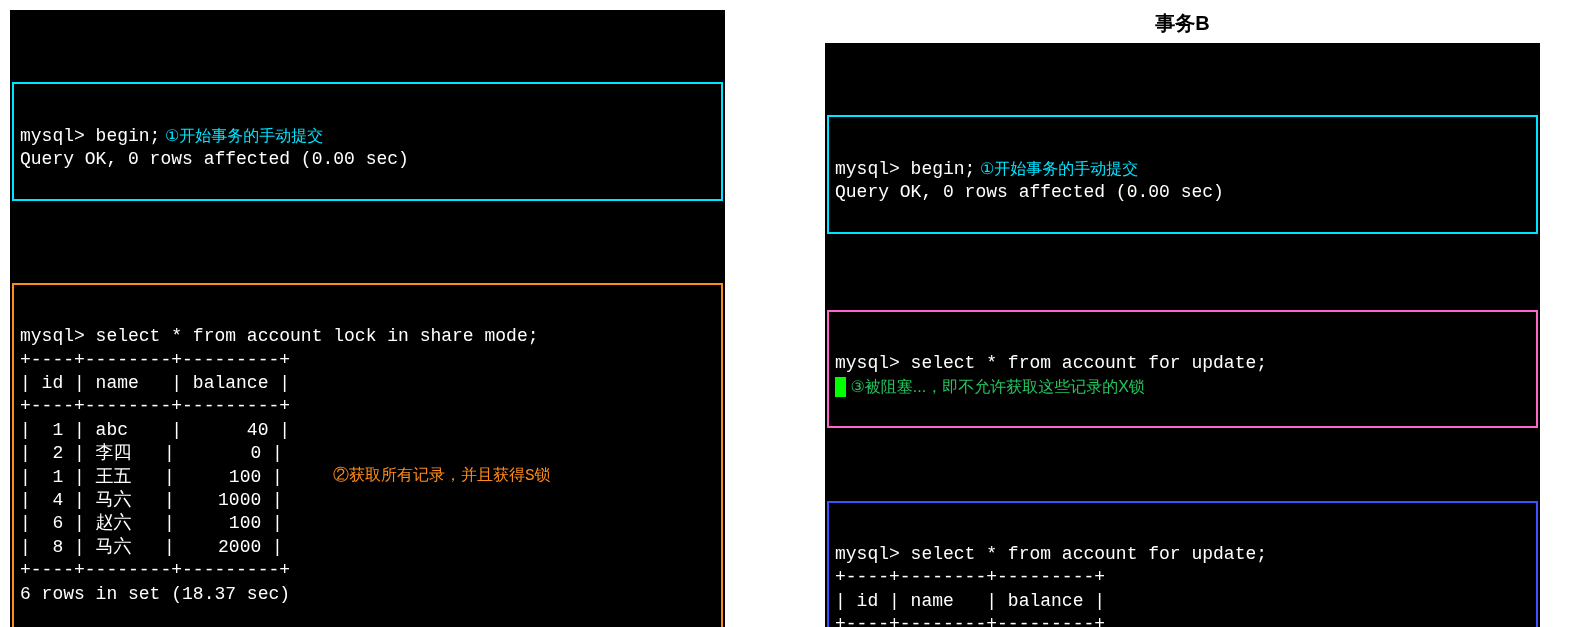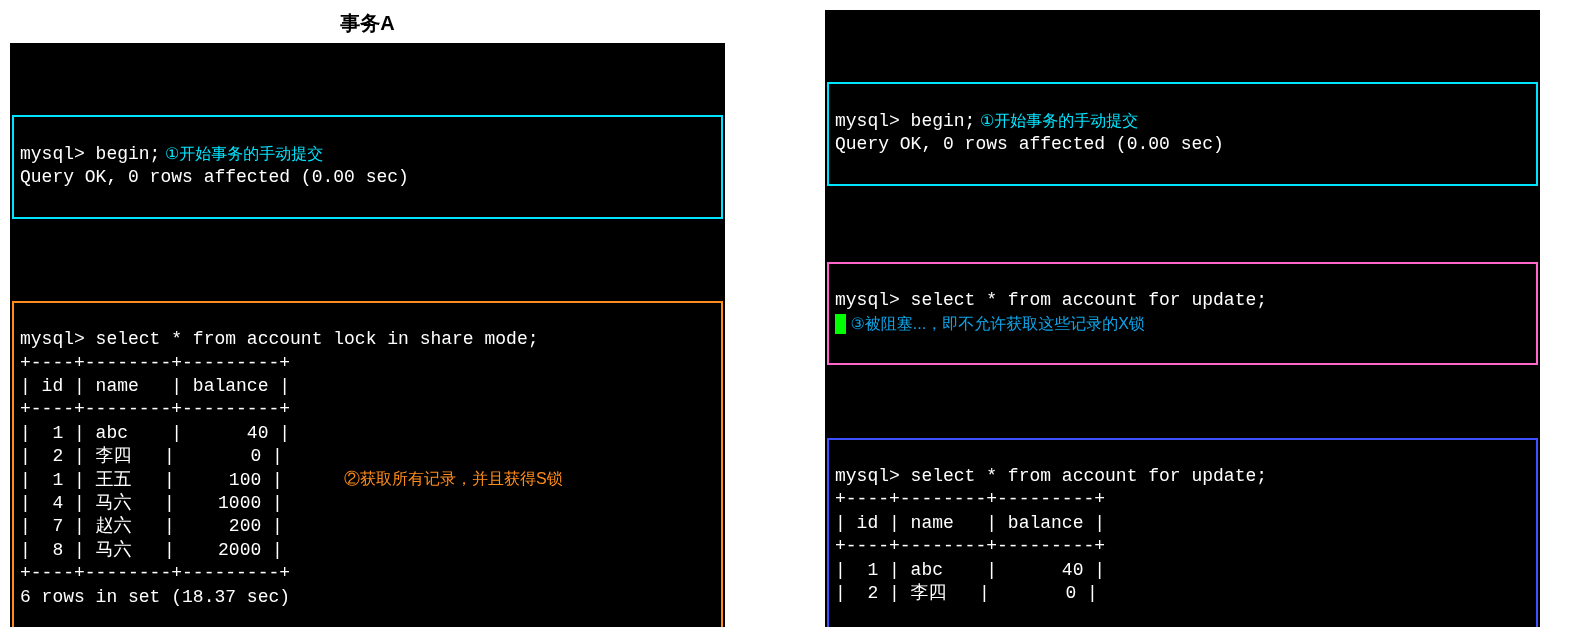--- a/index.html
+++ b/index.html
@@ -29,82 +29,82 @@
   .terminal {
     background: #000;
     color: #fff;
     padding: 0;
     line-height: 1.3;
     white-space: pre;
     overflow: hidden;
   }
   .block {
     border: 2px solid;
-    padding: 2px 6px 4px 6px;
+    padding: 17px 6px 4px 6px;
     margin: 2px;
     position: relative;
   }
   .block-cyan   { border-color: #00e5ff; }
   .block-orange { border-color: #ff8c1a; }
   .block-pink   { border-color: #ff66cc; }
   .block-blue   { border-color: #3f51ff; }
 
   .note {
     font-family: "Microsoft YaHei", sans-serif;
     font-size: 16px;
   }
   .note-cyan   { color: #00e5ff; }
   .note-orange { color: #ff8c1a; }
-  .note-pink   { color: #0ea5e9; }
+  .note-pink   { color: #22c55e; }
 
   .note-inline {
     position: absolute;
   }
   .cursor {
     display:inline-block;
     width: 11px; height: 20px;
     background: #00ff00;
     vertical-align: middle;
   }
 </style>
 </head>
 <body>
 
 <div class="container">
 
   <div class="transaction">
-    <div class="txn-title">事务A</div>
     <div class="terminal">
 
       <div class="block block-cyan">
 <span>mysql&gt; begin;</span><span class="note note-cyan"> ①开始事务的手动提交</span>
 <span>Query OK, 0 rows affected (0.00 sec)</span>
       </div>
 
       <div class="block block-orange" style="margin-top:10px;">
 <span>mysql&gt; select * from account lock in share mode;</span>
 <span>+----+--------+---------+</span>
 <span>| id | name   | balance |</span>
 <span>+----+--------+---------+</span>
 <span>|  1 | abc    |      40 |</span>
 <span>|  2 | 李四   |       0 |</span>
-<span>|  1 | 王五   |     100 |</span><span class="note note-orange note-inline" style="left:330px;">②获取所有记录，并且获得S锁</span>
+<span>|  1 | 王五   |     100 |</span><span class="note note-orange note-inline" style="left:319px;font-family:Liberation Mono, monospace;">②获取所有记录，并且获得S锁</span>
 <span>|  4 | 马六   |    1000 |</span>
-<span>|  7 | 赵六   |     200 |</span>
+<span>|  6 | 赵六   |     100 |</span>
 <span>|  8 | 马六   |    2000 |</span>
 <span>+----+--------+---------+</span>
 <span>6 rows in set (18.37 sec)</span>
       </div>
 
       
 
     </div>
   </div>
 
   <div class="transaction">
+    <div class="txn-title">事务B</div>
     <div class="terminal">
 
       <div class="block block-cyan">
 <span>mysql&gt; begin;</span><span class="note note-cyan"> ①开始事务的手动提交</span>
 <span>Query OK, 0 rows affected (0.00 sec)</span>
       </div>
 
       <div class="block block-pink" style="margin-top:4px;">
 <span>mysql&gt; select * from account for update;</span>
 <span class="cursor"></span><span class="note note-pink"> ③被阻塞...，即不允许获取这些记录的X锁</span>

